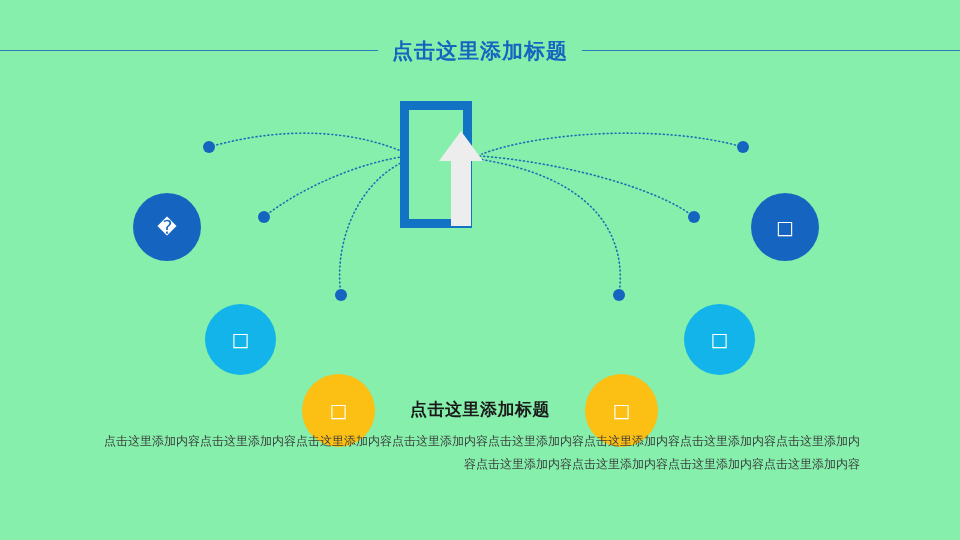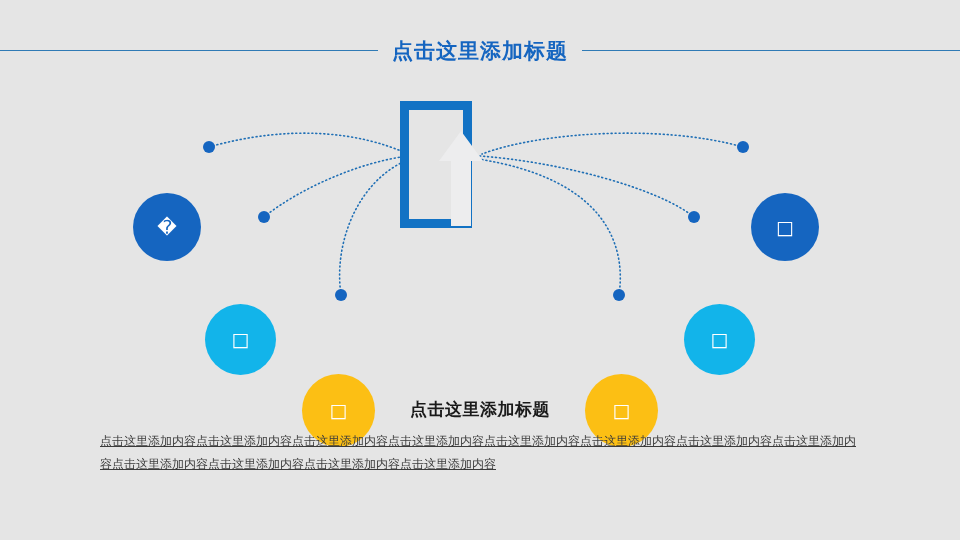--- a/index.html
+++ b/index.html
@@ -13,21 +13,21 @@
     font-family: "Liberation Sans", "DejaVu Sans", sans-serif;
     overflow: hidden;
     position: relative;
   }
 
   .slide {
     position: absolute;
     inset: 0;
     width: 960px;
     height: 540px;
-    background: #e5e5e5;
+    background: #86efac;
   }
 
   
   .header {
     position: absolute;
     top: 30px;
     left: 0;
     width: 960px;
     height: 40px;
     display: flex;
@@ -130,22 +130,21 @@
     line-height: 1.4;
     margin: 0 0 8px 0;
     letter-spacing: 0.5px;
   }
   .caption-body {
     font-size: 12px;
     color: #3b3b3b;
     line-height: 1.9;
     margin: 0 auto;
     width: 760px;
-    text-align: left;
-    text-decoration: underline;
+    text-align: right;
   }
 </style>
 </head>
 <body>
 
 <div class="slide">
 
   <div class="header">
     <div class="header-rule left"></div>
     <div class="header-title">点击这里添加标题</div>

